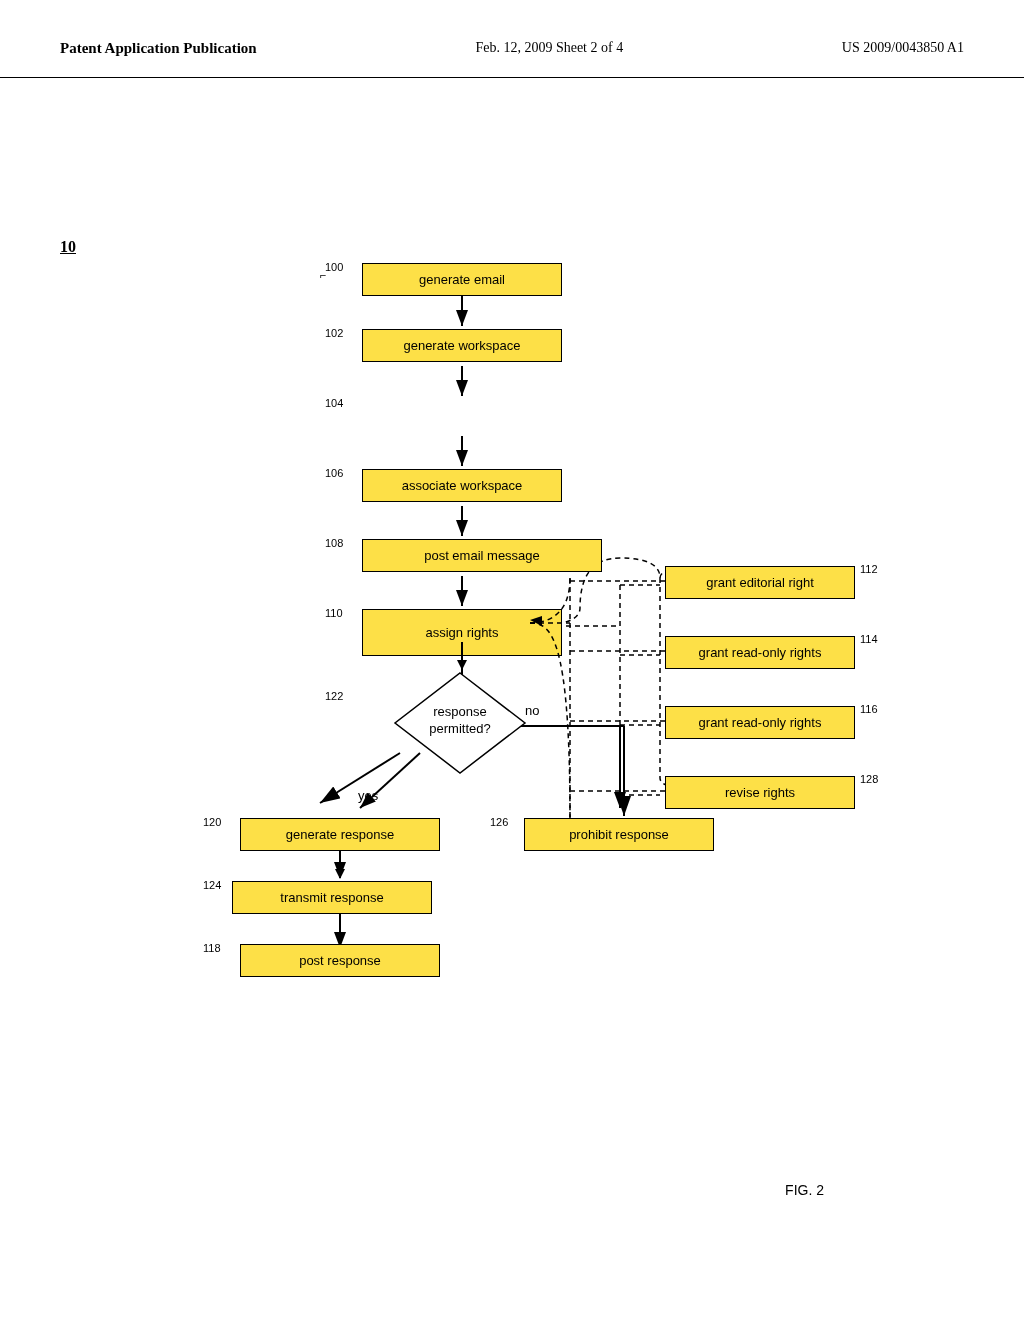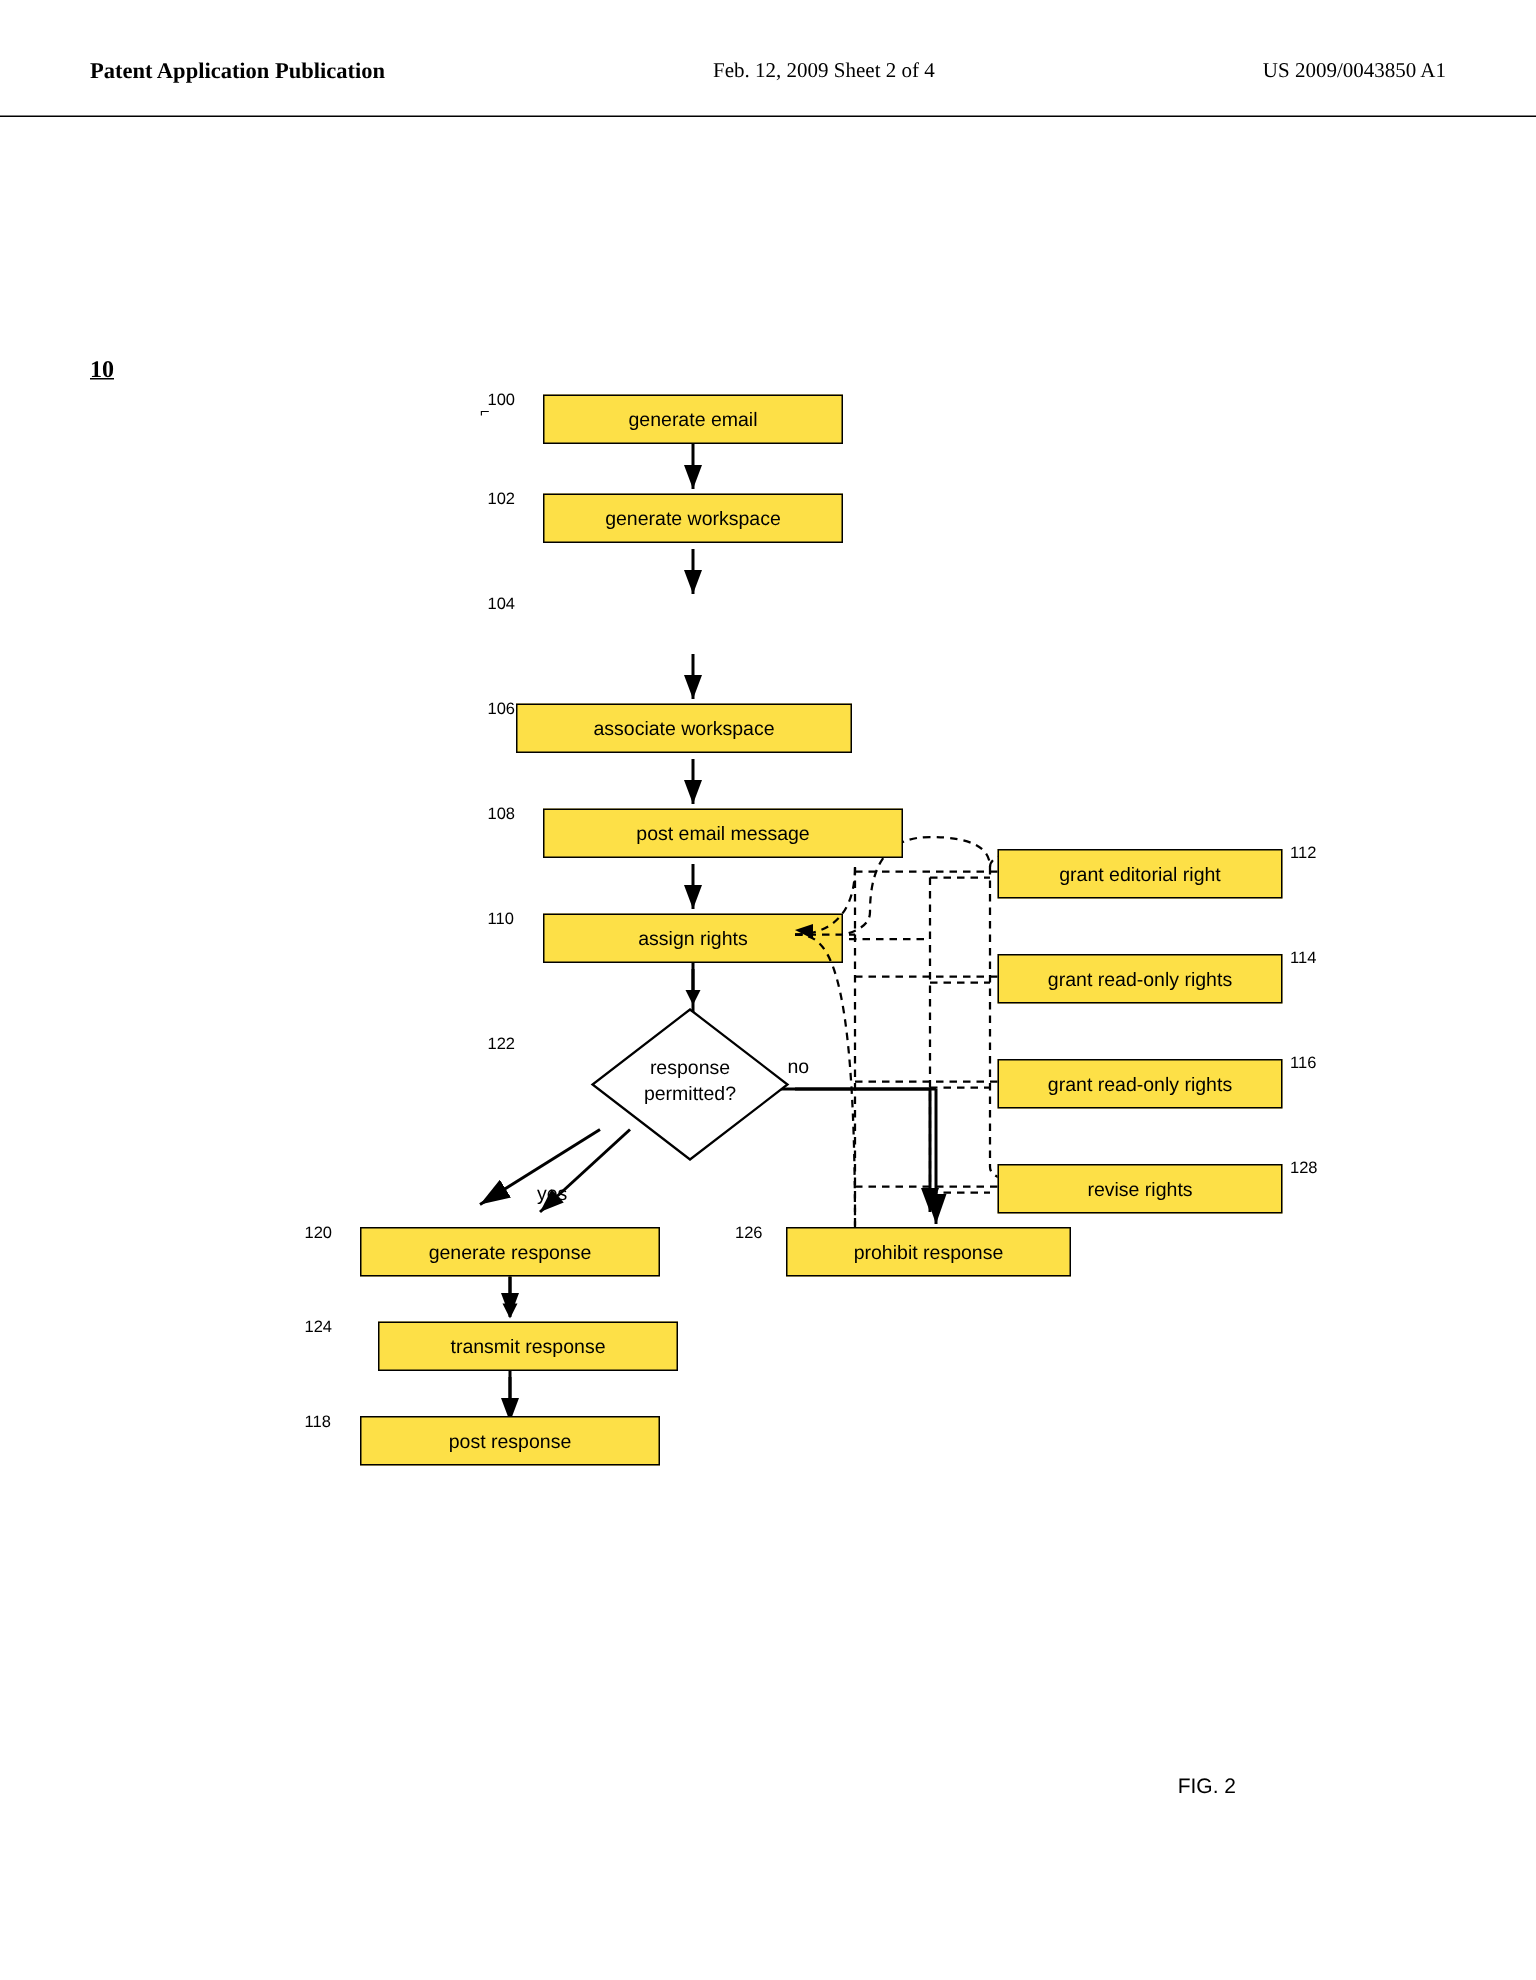--- a/index.html
+++ b/index.html
@@ -174,31 +174,31 @@
     <div class="ref-num" style="left:325px; top:183px;">100</div>
     <div style="position:absolute; left:320px; top:191px; font-size:11px; font-family:Arial;">⌐</div>
 
     <div class="flow-box" style="left:362px; top:251px; width:200px; height:33px;">
       <span>generate workspace</span>
     </div>
     <div class="ref-num" style="left:325px; top:249px;">102</div>
 
     <div class="ref-num" style="left:325px; top:319px;text-align:right;">104</div>
 
-    <div class="flow-box" style="left:344px; top:391px; width:224px; height:33px;">
+    <div class="flow-box" style="left:362px; top:391px; width:200px; height:33px;">
       <span>associate workspace</span>
     </div>
     <div class="ref-num" style="left:325px; top:389px;">106</div>
 
     <div class="flow-box" style="left:362px; top:461px; width:240px; height:33px;">
       <span>post email message</span>
     </div>
     <div class="ref-num" style="left:325px; top:459px;">108</div>
 
-    <div class="flow-box" style="left:362px; top:531px; width:200px; height:33px;">
+    <div class="flow-box" style="left:362px; top:531px; width:200px; height:47px;">
       <span>assign rights</span>
     </div>
     <div class="ref-num" style="left:325px; top:529px;">110</div>
 
     <div class="flow-box" style="left:665px; top:488px; width:190px; height:33px;">
       <span>grant editorial right</span>
     </div>
     <div class="ref-num" style="left:860px; top:485px;">112</div>
 
     <div class="flow-box" style="left:665px; top:558px; width:190px; height:33px;">
@@ -247,21 +247,21 @@
     <div class="flow-box" style="left:524px; top:740px; width:190px; height:33px;">
       <span>prohibit response</span>
     </div>
     <div class="ref-num" style="left:490px; top:738px;">126</div>
 
     <svg style="position:absolute; left:334px; top:773px; width:12px; height:30px;" xmlns="http://www.w3.org/2000/svg">
       <line x1="6" y1="0" x2="6" y2="22" stroke="#000" stroke-width="2"></line>
       <polygon points="1,18 6,28 11,18" fill="#000"></polygon>
     </svg>
 
-    <div class="flow-box" style="left:252px; top:803px; width:200px; height:33px;">
+    <div class="flow-box" style="left:232px; top:803px; width:200px; height:33px;">
       <span>transmit response</span>
     </div>
     <div class="ref-num" style="left:203px; top:801px;">124</div>
 
     <svg style="position:absolute; left:334px; top:836px; width:12px; height:30px;" xmlns="http://www.w3.org/2000/svg">
       <line x1="6" y1="0" x2="6" y2="22" stroke="#000" stroke-width="2"></line>
       <polygon points="1,18 6,28 11,18" fill="#000"></polygon>
     </svg>
 
     <div class="flow-box" style="left:240px; top:866px; width:200px; height:33px;">

